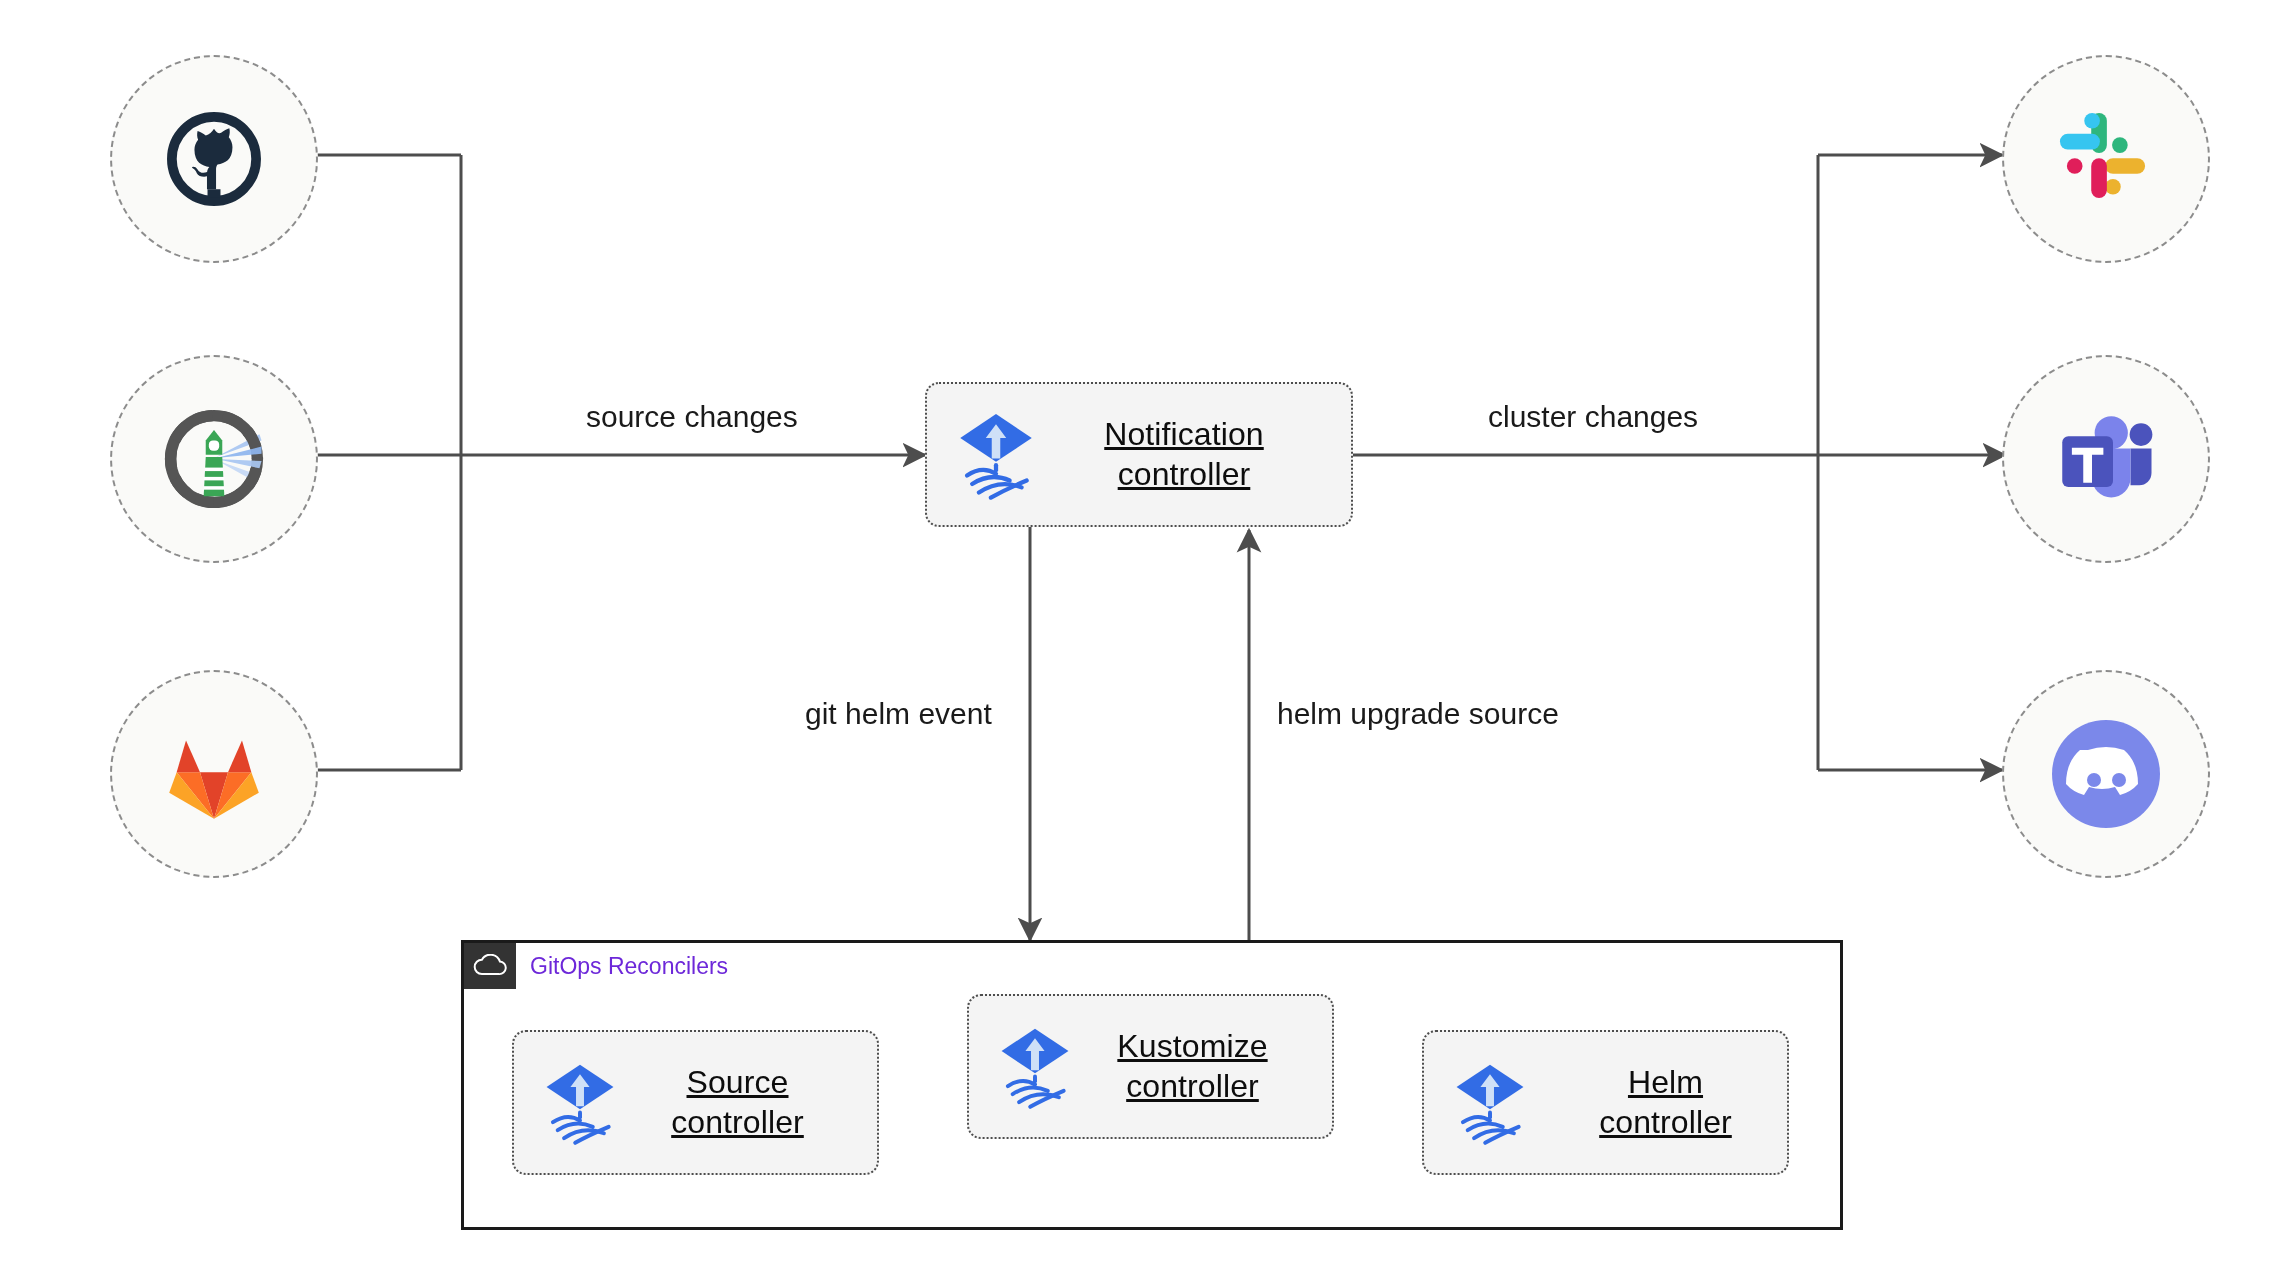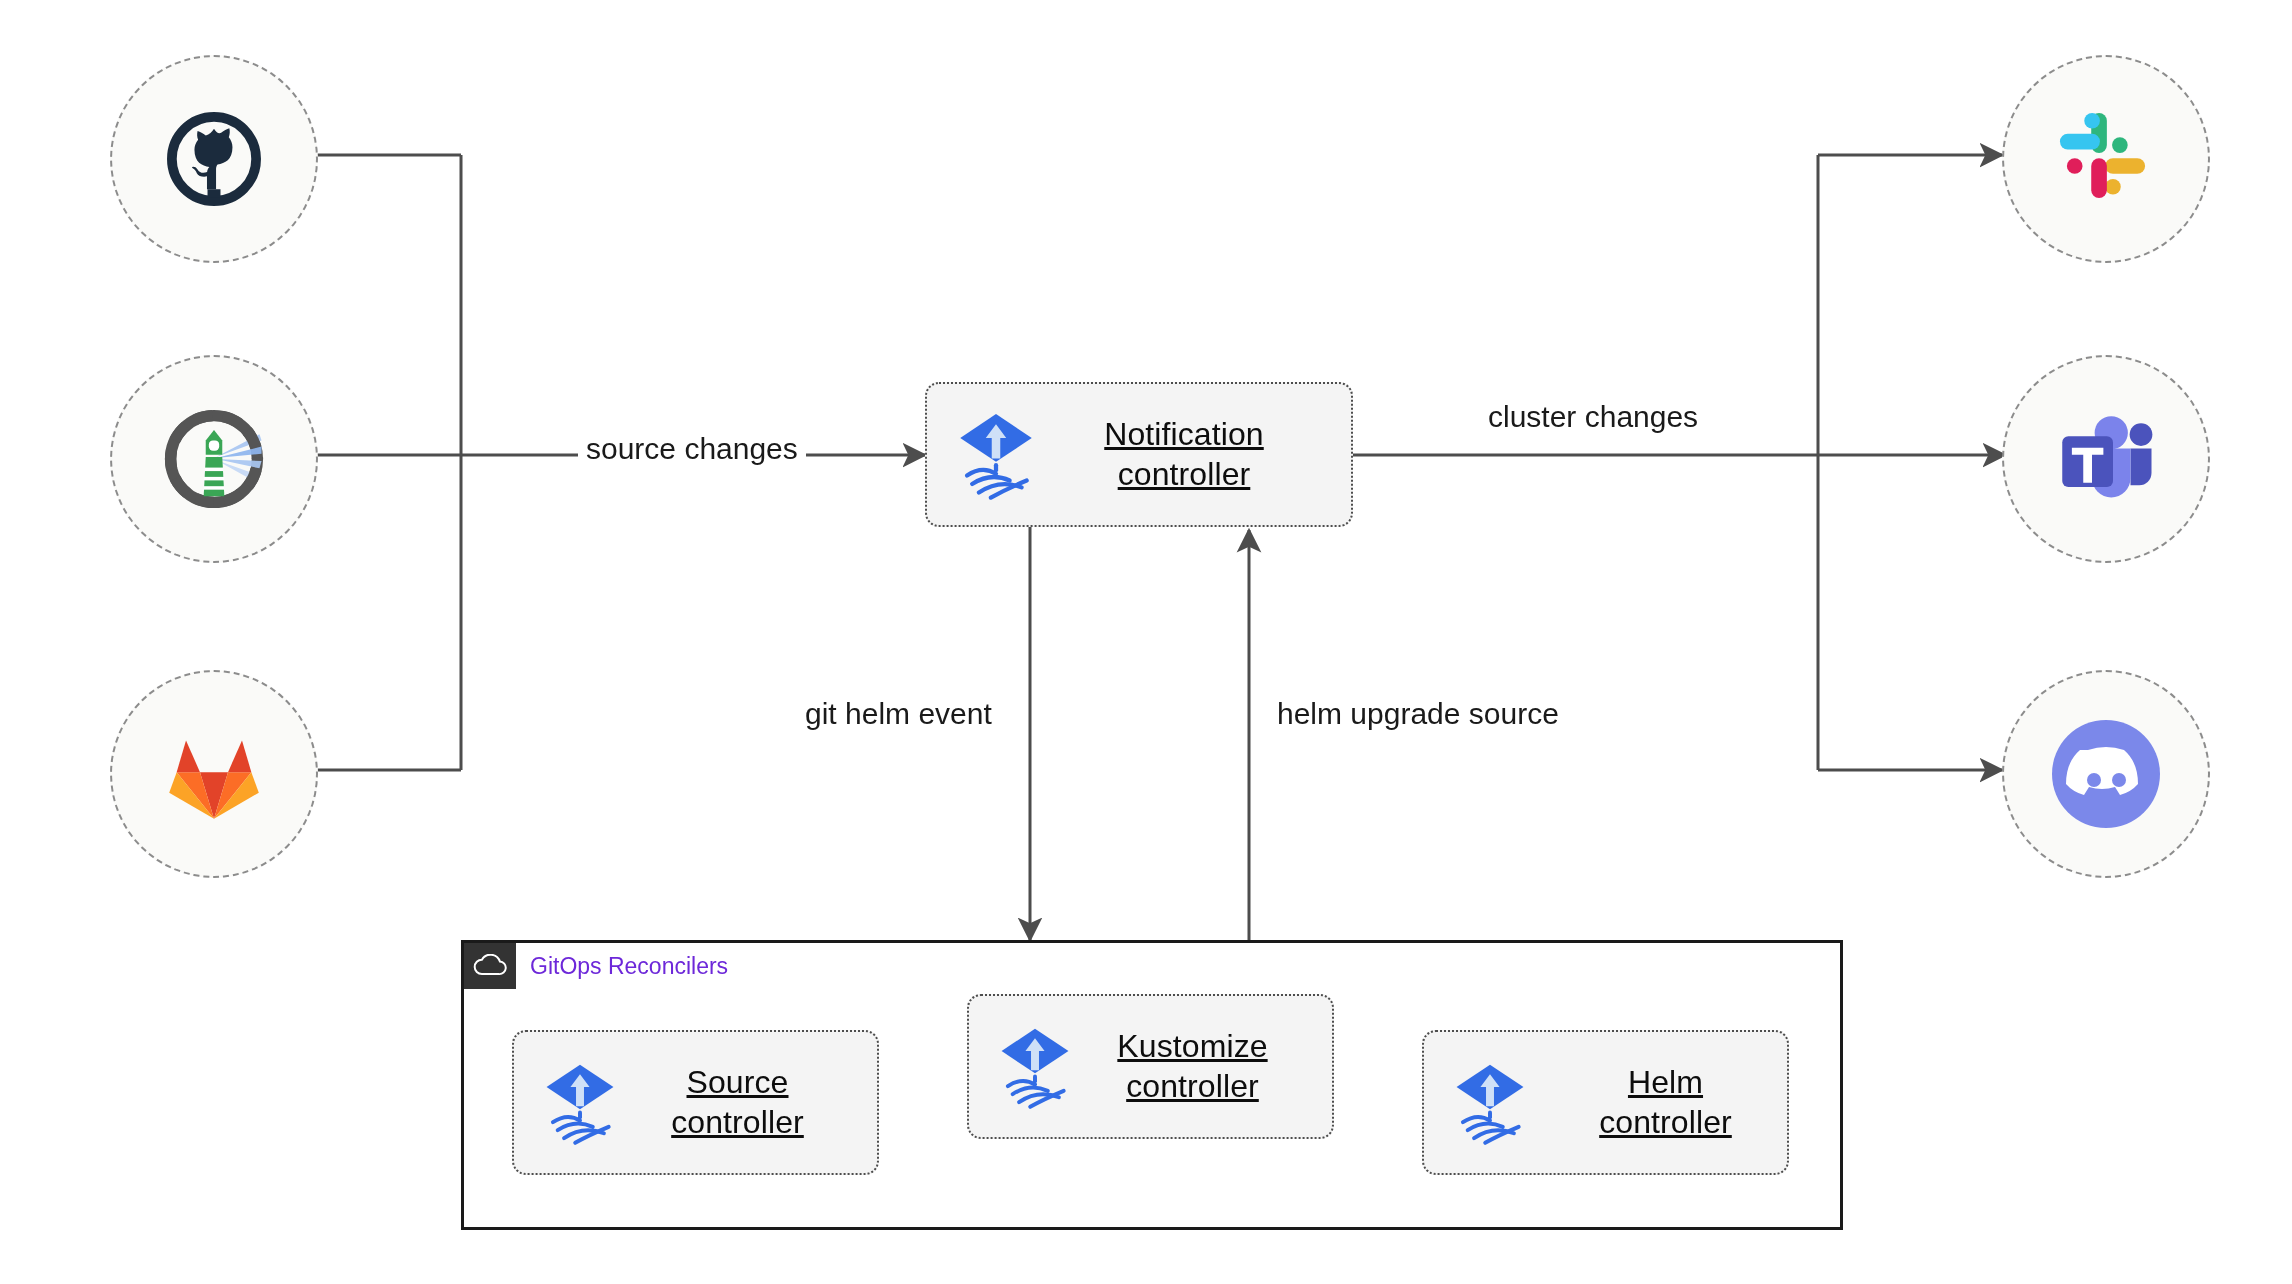--- a/index.html
+++ b/index.html
@@ -220,21 +220,21 @@
 
   <div class="node-circle" style="left:2002px; top:670px; width:208px; height:208px;">
     <svg width="128" height="128" viewBox="0 0 128 128">
       <circle cx="64" cy="64" r="54" fill="#7b88ea"></circle>
       <path d="M46 40 q18 -6 36 0 q14 12 14 34 q-7 8 -18 11 l-5 -8 q-13 4 -26 0 l-5 8 q-11 -3 -18 -11 q0 -22 14 -34 z" fill="#ffffff"></path>
       <circle cx="52" cy="70" r="7" fill="#7b88ea"></circle>
       <circle cx="77" cy="70" r="7" fill="#7b88ea"></circle>
     </svg>
   </div>
 
-  <div class="edge-label" style="left:578px; top:400px;margin-top:32px;">source changes</div>
+  <div class="edge-label" style="left:578px; top:400px;">source changes</div>
   <div class="edge-label" style="left:1460px; top:400px;margin-left:20px;">cluster changes</div>
   <div class="edge-label" style="left:797px; top:697px;">git helm event</div>
   <div class="edge-label" style="left:1269px; top:697px;">helm upgrade source</div>
 
   <div class="group-box" style="left:461px; top:940px; width:1382px; height:290px;">
     <div class="group-tab">
       <svg width="36" height="24" viewBox="0 0 40 26">
         <path d="M11 22 a8 8 0 0 1 0 -16 a11 11 0 0 1 20 2 a6.5 6.5 0 0 1 -1 14 z" fill="none" stroke="#ffffff" stroke-width="2.2"></path>
       </svg>
     </div>

